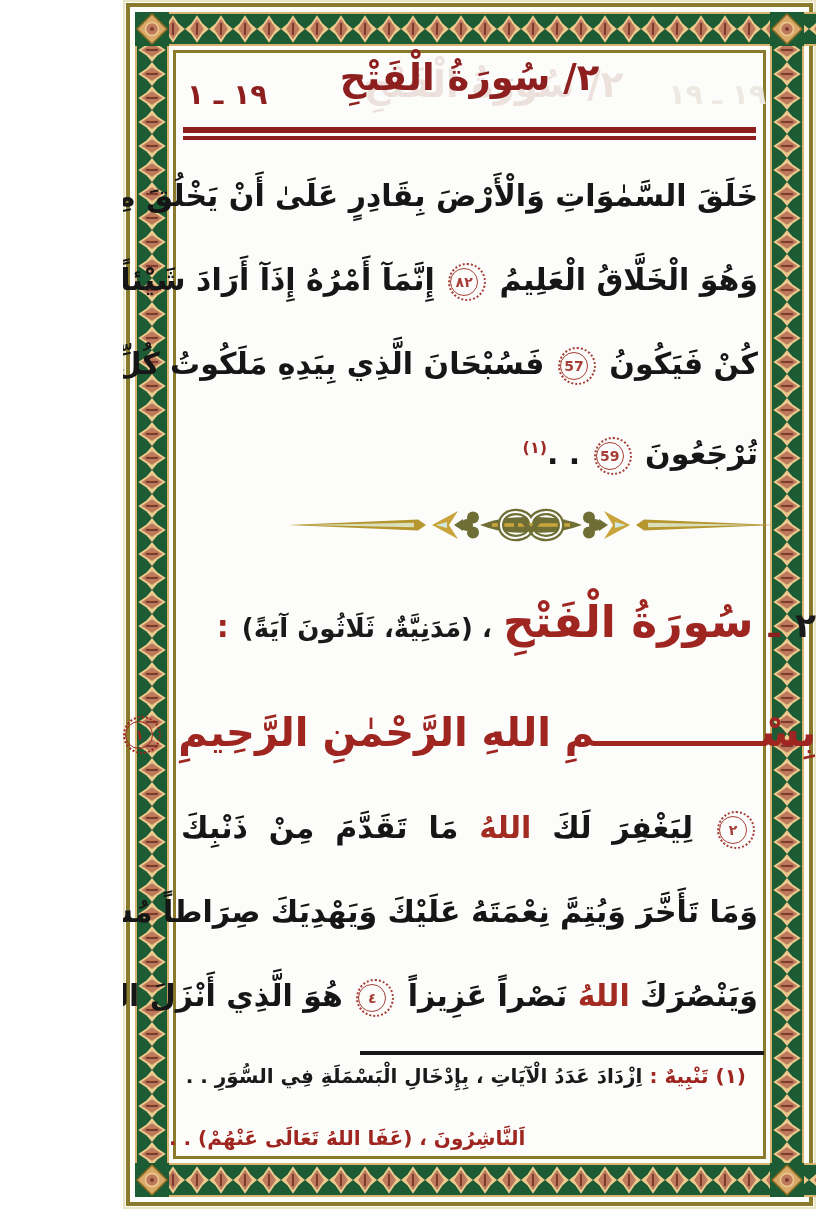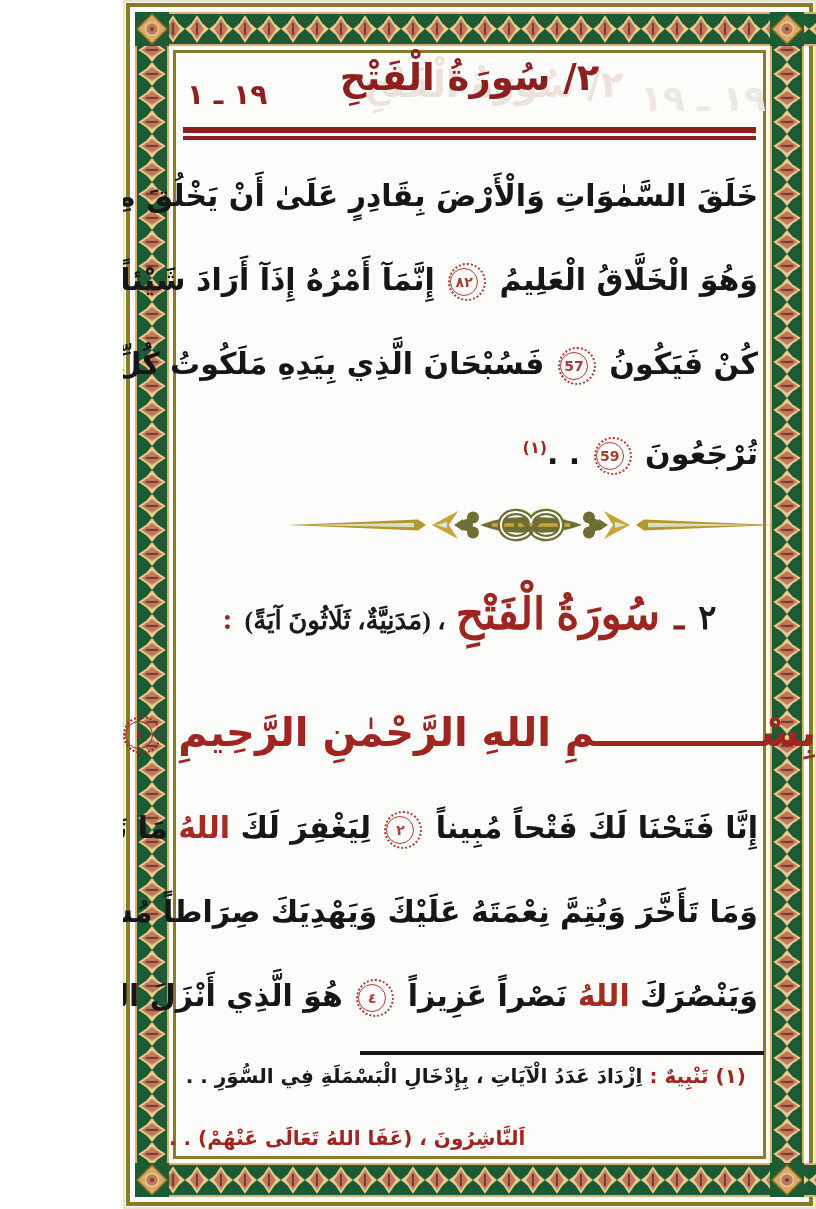--- a/index.html
+++ b/index.html
@@ -16,21 +16,21 @@
   .strip-top{left:12px;top:12px;width:792px;height:34px;}
   .strip-bottom{left:12px;bottom:12px;width:792px;height:34px;}
   .strip-left{left:12px;top:12px;bottom:12px;width:34px;}
   .strip-right{right:12px;top:12px;bottom:12px;width:34px;}
   .corner{position:absolute;width:34px;height:34px;}
   .c-tl{left:12px;top:12px;} .c-tr{right:12px;top:12px;}
   .c-bl{left:12px;bottom:12px;} .c-br{right:12px;bottom:12px;}
 
   
   .header-pages{position:absolute;left:64px;top:78px;font-size:28px;font-weight:bold;color:#8E1F1F;letter-spacing:4px;}
-  .header-ghost{position:absolute;right:50px;top:78px;font-size:36px;font-weight:bold;color:#EDE9E2;letter-spacing:4px;}
+  .header-ghost{position:absolute;right:50px;top:78px;font-size:28px;font-weight:bold;color:#EDE9E2;letter-spacing:4px;}
   .header-title{
     position:absolute;left:0;right:0;top:56px;text-align:center;
     font-size:37px;font-weight:bold;color:#8E1F1F;
     text-shadow:24px 7px 0 rgba(176,118,106,0.20);
   }
   .double-rule{position:absolute;left:60px;right:60px;top:127px;height:3px;
     border-top:6px solid #8E1F1F;border-bottom:4px solid #8E1F1F;background:#FCFCFA;}
 
   
   .qblock{position:absolute;left:58px;right:58px;color:#161616;}
@@ -48,21 +48,21 @@
   .aya-n{
     display:flex;align-items:center;justify-content:center;
     width:26px;height:26px;border:1.5px solid #A63E36;border-radius:50%;
     color:#A63E36;font-size:14px;font-weight:bold;line-height:1;
   }
 
   
   .divider{position:absolute;left:163px;top:497px;width:490px;height:56px;}
 
   
-  .surah-heading{position:absolute;left:0;right:0;top:580px;text-align:center;height:80px;line-height:70px;white-space:nowrap;font-family:Liberation Serif, serif;}
+  .surah-heading{position:absolute;left:0;right:0;top:580px;text-align:right;height:80px;line-height:83px;white-space:nowrap;}
   .sh-num{font-size:34px;font-weight:bold;color:#1A1A1A;}
   .sh-dash{font-size:34px;font-weight:bold;color:#8E1F1F;margin:0 10px;}
   .sh-title{font-size:44px;font-weight:bold;color:#9E2520;}
   .sh-info{font-size:26px;font-weight:bold;color:#1A1A1A;margin-right:6px;}
   .sh-colon{font-size:30px;font-weight:bold;color:#9E2520;margin-right:8px;}
 
   
   .basmala{position:absolute;left:0;right:0;top:686px;height:92px;line-height:92px;
     text-align:center;color:#9E2520;font-size:40px;font-weight:bold;white-space:nowrap;}
   .basmala .aya{border-color:#9E2520;}
@@ -223,21 +223,21 @@
   </div>
 
   <div class="basmala">
     <span>بِسْــــــــــــمِ اللهِ الرَّحْمٰنِ الرَّحِيمِ</span>
     <span class="aya">
         <span class="aya-n">١</span>
       </span>
   </div>
 
   <div class="qblock qb2">
-    <div class="qline"><span>إِنَّا فَتَحْنَا لَكَ فَتْحاً مُبِيناً </span><span class="aya">
+    <div class="qline"><span class="aya">
           <span class="aya-n">٢</span>
         </span><span> لِيَغْفِرَ لَكَ </span><span class="seg-allah">اللهُ</span><span> مَا تَقَدَّمَ مِنْ ذَنْبِكَ</span></div>
     <div class="qline"><span>وَمَا تَأَخَّرَ وَيُتِمَّ نِعْمَتَهُ عَلَيْكَ وَيَهْدِيَكَ صِرَاطاً مُسْتَقِيماً </span><span class="aya">
           <span class="aya-n">٣</span>
         </span></div>
     <div class="qline"><span>وَيَنْصُرَكَ </span><span class="seg-allah">اللهُ</span><span> نَصْراً عَزِيزاً </span><span class="aya">
           <span class="aya-n">٤</span>
         </span><span> هُوَ الَّذِي أَنْزَلَ السَّكِينَةَ</span></div>
   </div>
 

